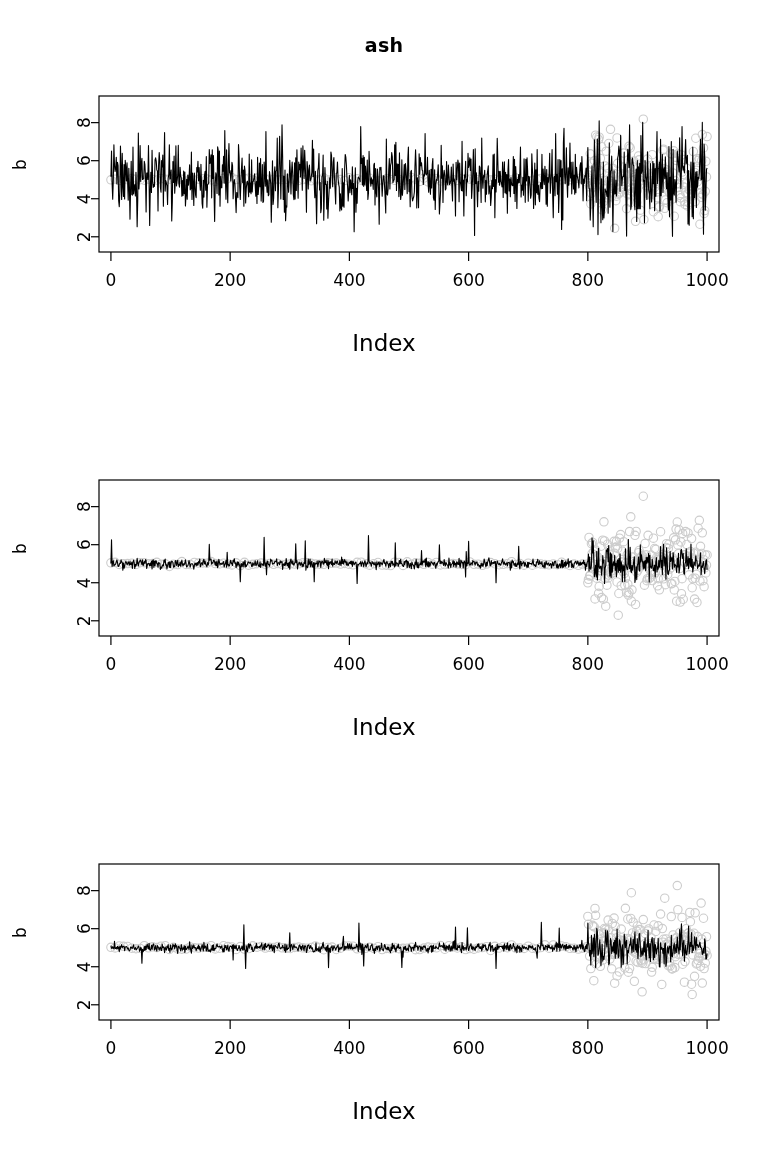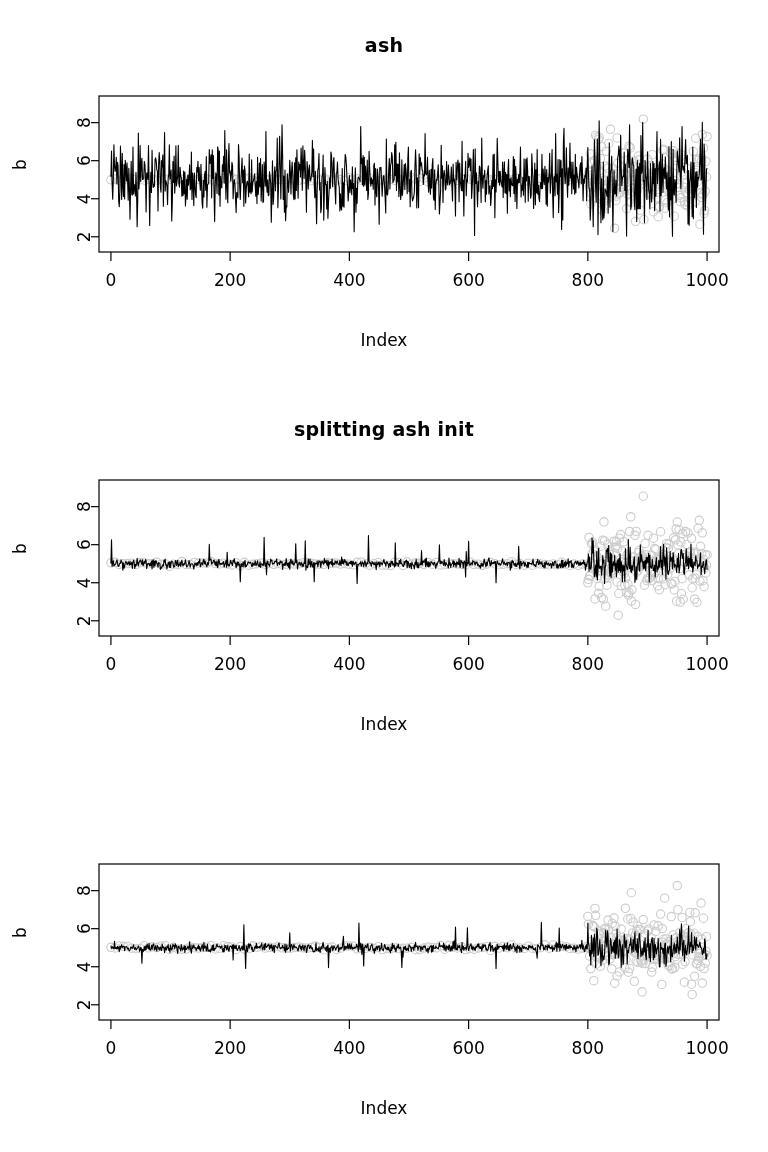--- a/index.html
+++ b/index.html
@@ -43,21 +43,21 @@
     font-size: 17px;
     transform: rotate(-90deg);
     transform-origin: left top;
   }
   .xlabel {
     position: absolute;
     left: 0;
     width: 768px;
     text-align: center;
     top: 330px;
-    font-size: 17px;
+    font-size: 23px;
   }
   .plot-svg {
     position: absolute;
     left: 0;
     top: 0;
   }
   .tick-text {
     font-family: "DejaVu Sans", sans-serif;
     font-size: 17px;
     fill: #000000;
@@ -410,21 +410,20 @@
         <line x1="468.6153846153846" y1="252" x2="468.6153846153846" y2="261" stroke="#000" stroke-width="1.2"></line>
         <text class="tick-text" x="468.6153846153846" y="286" text-anchor="middle">600</text>
         <line x1="587.8461538461538" y1="252" x2="587.8461538461538" y2="261" stroke="#000" stroke-width="1.2"></line>
         <text class="tick-text" x="587.8461538461538" y="286" text-anchor="middle">800</text>
         <line x1="707.0769230769231" y1="252" x2="707.0769230769231" y2="261" stroke="#000" stroke-width="1.2"></line>
         <text class="tick-text" x="707.0769230769231" y="286" text-anchor="middle">1000</text>
       </svg>
   </div>
 
   <div class="panel">
-    <div class="panel-title">splitting ash init</div>
     <div class="ylabel">b</div>
     <div class="xlabel">Index</div>
     <svg class="plot-svg" id="svg1" width="768" height="384">
         <g>
           <circle cx="110.92" cy="178.82" r="4.2" fill="none" stroke="#cccccc" stroke-width="1.1"></circle>
           <circle cx="115.10" cy="178.35" r="4.2" fill="none" stroke="#cccccc" stroke-width="1.1"></circle>
           <circle cx="119.27" cy="180.45" r="4.2" fill="none" stroke="#cccccc" stroke-width="1.1"></circle>
           <circle cx="123.44" cy="179.79" r="4.2" fill="none" stroke="#cccccc" stroke-width="1.1"></circle>
           <circle cx="127.62" cy="179.56" r="4.2" fill="none" stroke="#cccccc" stroke-width="1.1"></circle>
           <circle cx="131.79" cy="179.20" r="4.2" fill="none" stroke="#cccccc" stroke-width="1.1"></circle>

